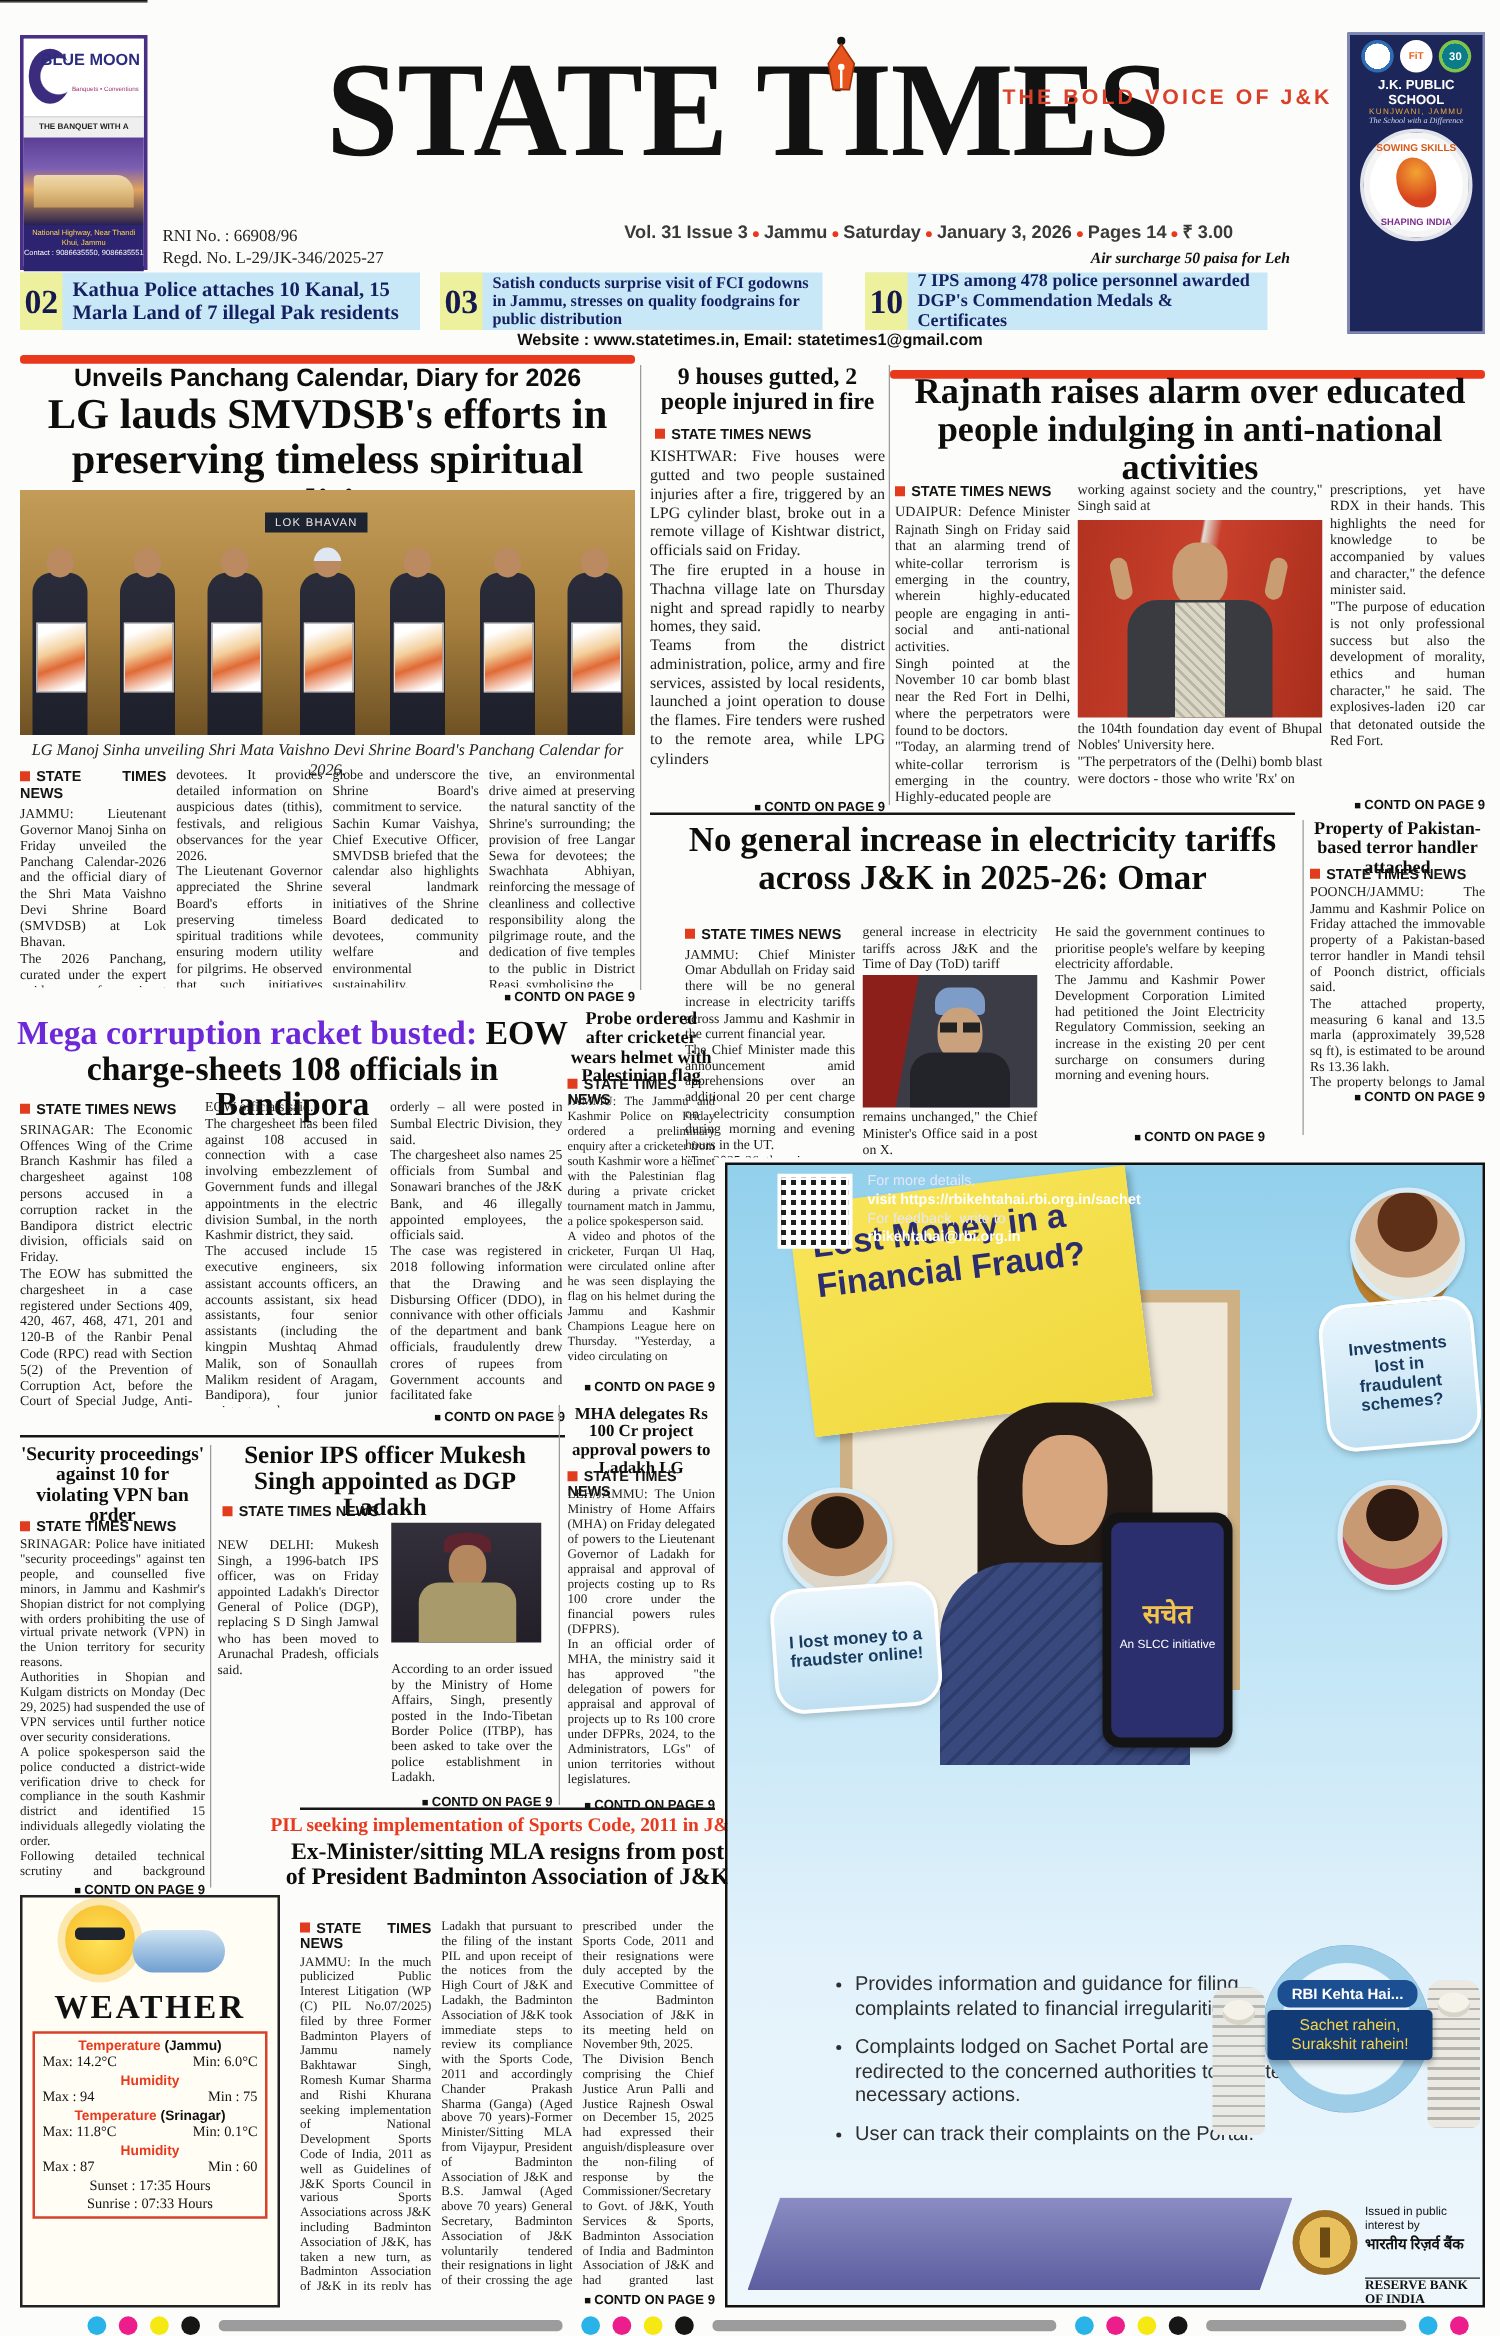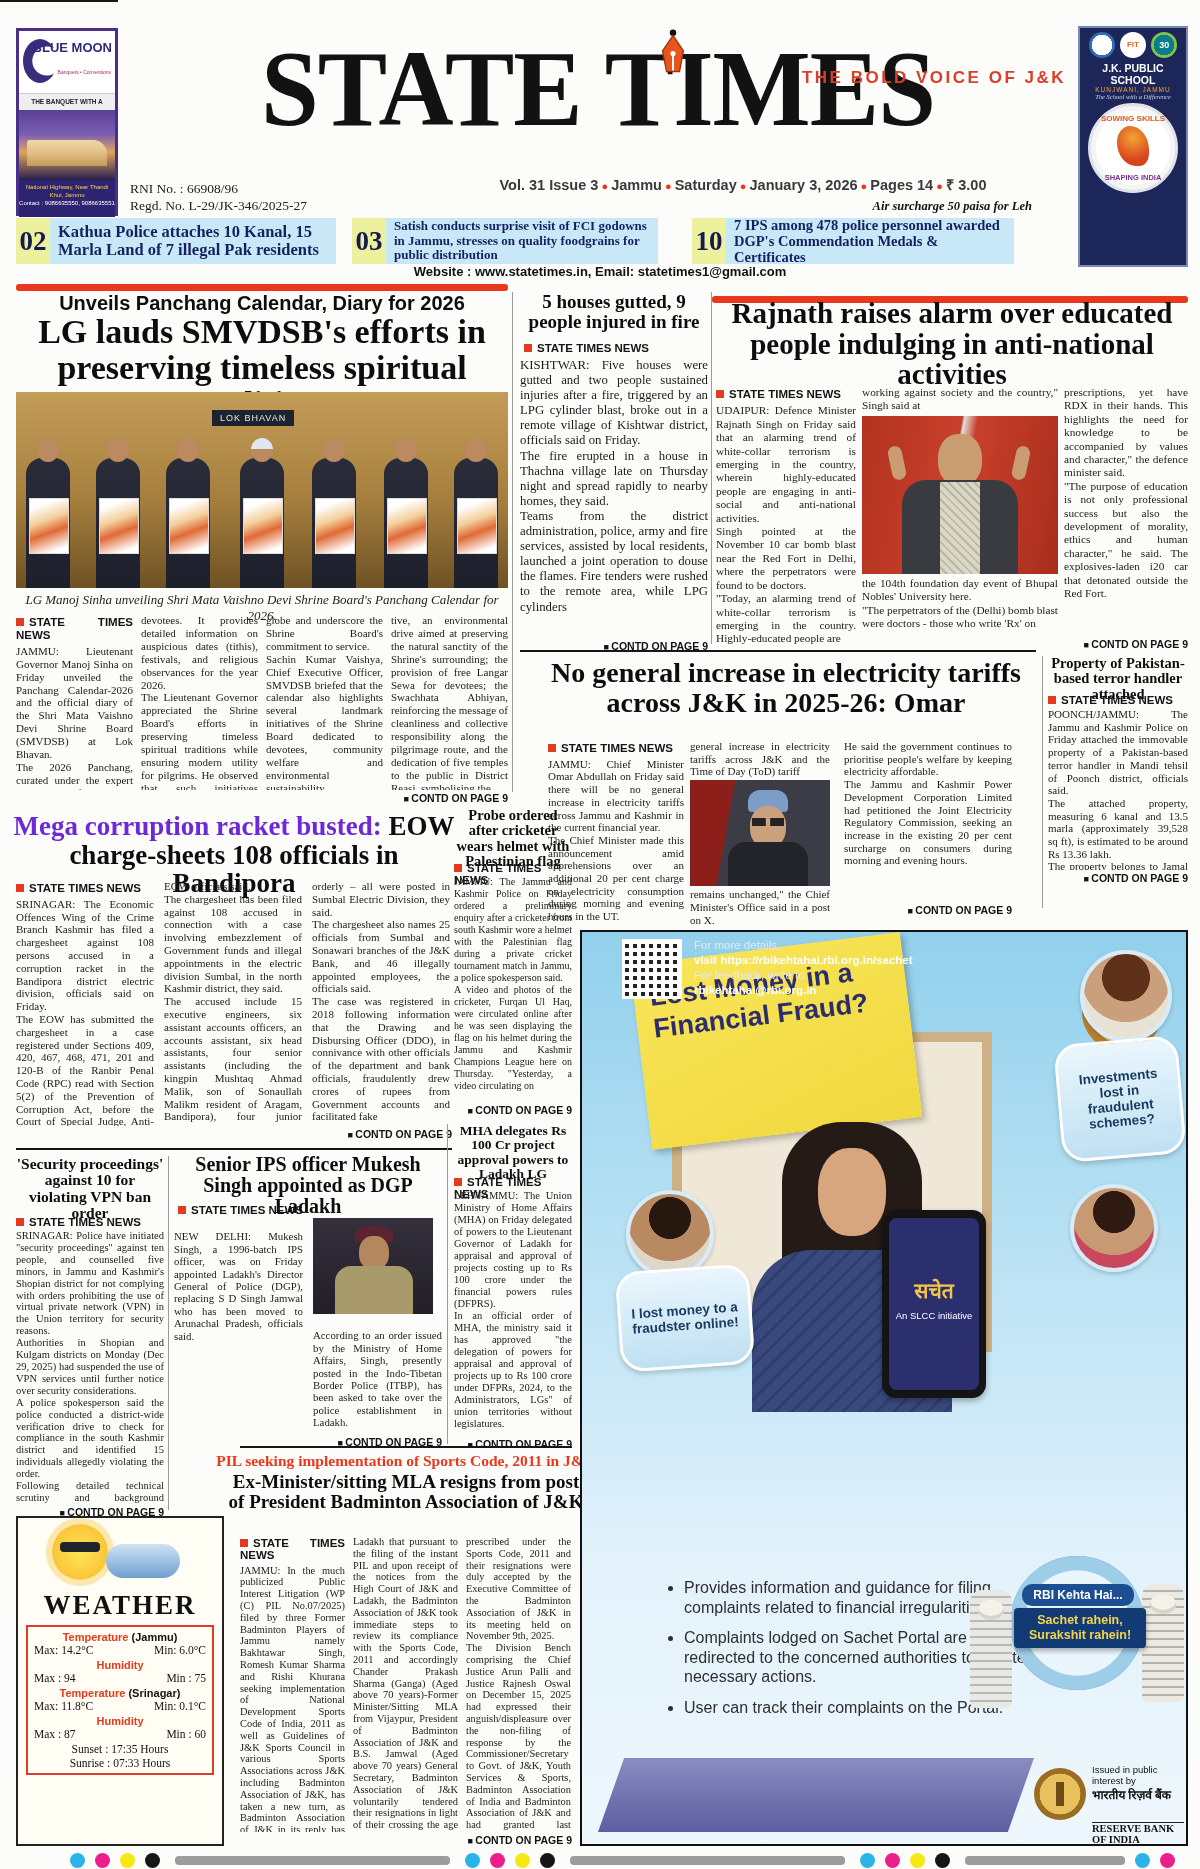--- a/index.html
+++ b/index.html
@@ -204,21 +204,21 @@
   #ad-bullets li{margin-bottom:11px;}
   #ad-file{position:absolute;left:62px;top:772px;font-family:"Liberation Sans",sans-serif;}
   #ad-file .f1{font-size:22px;color:#4a4a4a;}
   #ad-file .f2{font-size:22px;font-weight:bold;color:#2b2d8a;}
   #ad-masc{position:absolute;left:392px;top:618px;width:206px;height:190px;}
   #am-circle{position:absolute;left:36px;top:6px;width:134px;height:134px;border-radius:50%;background:radial-gradient(#eaf5fc 55%,#9ecde8 56% 70%,#5a93c9 71%);}
   .news-man{position:absolute;width:42px;height:118px;border-radius:12px 12px 6px 6px;background:repeating-linear-gradient(0deg,#e8e8e4 0 6px,#b9b9b4 6px 8px);}
   .news-man::before{content:"";position:absolute;left:8px;top:10px;width:26px;height:20px;border-radius:50%;background:#f5f2ea;box-shadow:inset 0 -4px 0 #d8d4c8;}
   #nm1{left:-4px;top:40px;} #nm2{left:168px;top:34px;background:repeating-linear-gradient(0deg,#ece9e2 0 6px,#b4b4ae 6px 8px);}
   #am-r1{position:absolute;left:48px;top:34px;width:112px;padding:4px 0;background:#1c4f92;border-radius:10px;color:#fff;font-size:12px;font-weight:bold;text-align:center;font-family:"Liberation Sans",sans-serif;}
-  #am-r2{position:absolute;left:40px;top:58px;width:128px;padding:5px 2px;background:#123a75;border-radius:4px;color:#f5d44c;font-size:12.5px;font-weight:bold;text-align:center;font-family:"Liberation Sans",sans-serif;line-height:1.2;box-shadow:0 3px 5px rgba(0,0,0,.3);}
+  #am-r2{position:absolute;left:40px;top:58px;width:128px;padding:5px 2px;background:#123a75;border-radius:4px;color:#f5d44c;font-size:12.5px;font-weight:normal;text-align:center;font-family:"Liberation Sans",sans-serif;line-height:1.2;box-shadow:0 3px 5px rgba(0,0,0,.3);}
   #ad-panel{position:absolute;left:16px;top:826px;width:436px;height:74px;background:linear-gradient(180deg,#8a8cc2,#5c5ea0);clip-path:polygon(6% 0,100% 0,94% 100%,0 100%);}
   #ad-qr{position:absolute;left:40px;top:7px;width:60px;height:60px;background:#fff;padding:3px;box-sizing:border-box;}
   #ad-qr div{width:100%;height:100%;background:repeating-linear-gradient(0deg,#111 0 4px,#fff 4px 8px),repeating-linear-gradient(90deg,#111 0 4px,#fff 4px 8px);background-blend-mode:screen;}
   #ad-ptxt{position:absolute;left:112px;top:6px;width:300px;font-family:"Liberation Sans",sans-serif;font-size:11.5px;line-height:15px;color:#e6e6f8;}
   #ad-ptxt .lk{color:#fff;font-weight:bold;}
   #ad-rbi-seal{position:absolute;left:452px;top:836px;width:52px;height:52px;border-radius:50%;background:radial-gradient(#e8c05e 55%,#9a6d22 56% 72%,#6e4b12 73%);}
   #ad-rbi-seal::after{content:"";position:absolute;left:22px;top:14px;width:8px;height:24px;background:#6e4b12;}
   #ad-rbi{position:absolute;left:510px;top:832px;width:92px;font-family:"Liberation Serif",serif;color:#111;}
   #ad-rbi .r1{font-size:9.5px;font-family:"Liberation Sans",sans-serif;}
   #ad-rbi .r2{font-size:12px;font-weight:bold;border-bottom:1px solid #222;padding-bottom:19px;}
@@ -320,21 +320,21 @@
   <div class="col just">globe and underscore the Shrine Board's commitment to service.
 Sachin Kumar Vaishya, Chief Executive Officer, SMVDSB briefed that the calendar also highlights several landmark initiatives of the Shrine Board dedicated to devotees, community welfare and environmental sustainability.
 The board has also taken up green Trikuta Hills initia-</div>
   <div class="col just">tive, an environmental drive aimed at preserving the natural sanctity of the Shrine's surrounding; the provision of free Langar Sewa for devotees; the Swachhata Abhiyan, reinforcing the message of cleanliness and collective responsibility along the pilgrimage route, and the dedication of five temples to the public in District Reasi, symbolising the</div>
 </div>
 <div class="abs contd" id="lead-contd">CONTD ON PAGE 9</div>
 
 <div class="vline" style="left:512px;top:292px;height:500px;"></div>
 <div class="vline" style="left:711px;top:292px;height:352px;"></div>
 
-<div class="abs hl" id="fire-hl">5 houses gutted, 9 people injured in fire</div>
+<div class="abs hl" id="fire-hl">9 houses gutted, 2 people injured in fire</div>
 <div class="abs byline" id="fire-byline">STATE TIMES NEWS</div>
 <div class="abs just" id="fire-body">KISHTWAR: Five houses were gutted and two people sustained injuries after a fire, triggered by an LPG cylinder blast, broke out in a remote village of Kishtwar district, officials said on Friday.
 The fire erupted in a house in Thachna village late on Thursday night and spread rapidly to nearby homes, they said.
 Teams from the district administration, police, army and fire services, assisted by local residents, launched a joint operation to douse the flames. Fire tenders were rushed to the remote area, while LPG cylinders</div>
 <div class="abs contd" id="fire-contd">CONTD ON PAGE 9</div>
 
 <div class="abs hl" id="raj-hl">Rajnath raises alarm over educated people indulging in anti-national activities</div>
 <div class="abs just" id="raj-c1"><div class="byline">STATE TIMES NEWS</div><span>UDAIPUR: Defence Minister Rajnath Singh on Friday said that an alarming trend of white-collar terrorism is emerging in the country, wherein highly-educated people are engaging in anti-social and anti-national activities.
 Singh pointed at the November 10 car bomb blast near the Red Fort in Delhi, where the perpetrators were found to be doctors.
 "Today, an alarming trend of white-collar terrorism is emerging in the country. Highly-educated people are</span></div>

